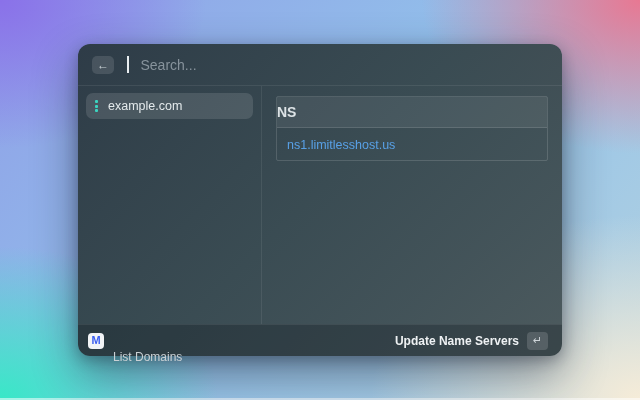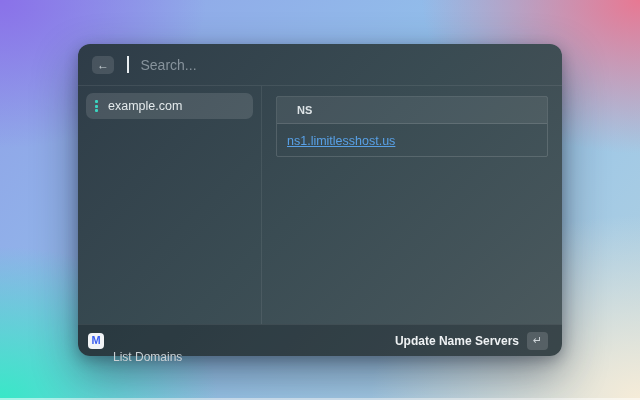--- a/index.html
+++ b/index.html
@@ -73,29 +73,29 @@
   .v-divider { width: 1px; flex: 0 0 1px; background: rgba(255,255,255,0.08); }
 
   .detail-panel { flex: 1; padding: 10px 14px; min-width: 0; }
   .ns-table {
     border: 1px solid rgba(255,255,255,0.14);
     border-radius: 2px;
     width: 100%;
   }
   .ns-table-header {
     background: rgba(255,255,255,0.07);
-    padding: 7px 20px;
-    font-size: 11px; font-weight: 700; color: #dde3e6;
+    padding: 7px 0;
+    font-size: 14px; font-weight: 700; color: #dde3e6;
     border-bottom: 1px solid rgba(255,255,255,0.12);
   }
   .ns-table-row { padding: 7px 10px; }
   .ns-table-row + .ns-table-row { border-top: 1px solid rgba(255,255,255,0.12); }
   .ns-link {
     font-size: 12.5px; color: var(--link, #58a0e6);
-    text-decoration: underline; cursor: pointer;
+    cursor: pointer;
   }
 
   
   .action-bar {
     height: 32px; flex: 0 0 32px;
     display: flex; align-items: center; justify-content: space-between;
     padding: 0 10px 0 10px;
     background: rgba(10,18,24,0.28);
     border-top: 1px solid rgba(255,255,255,0.08);
     border-radius: 0 0 12px 12px;

